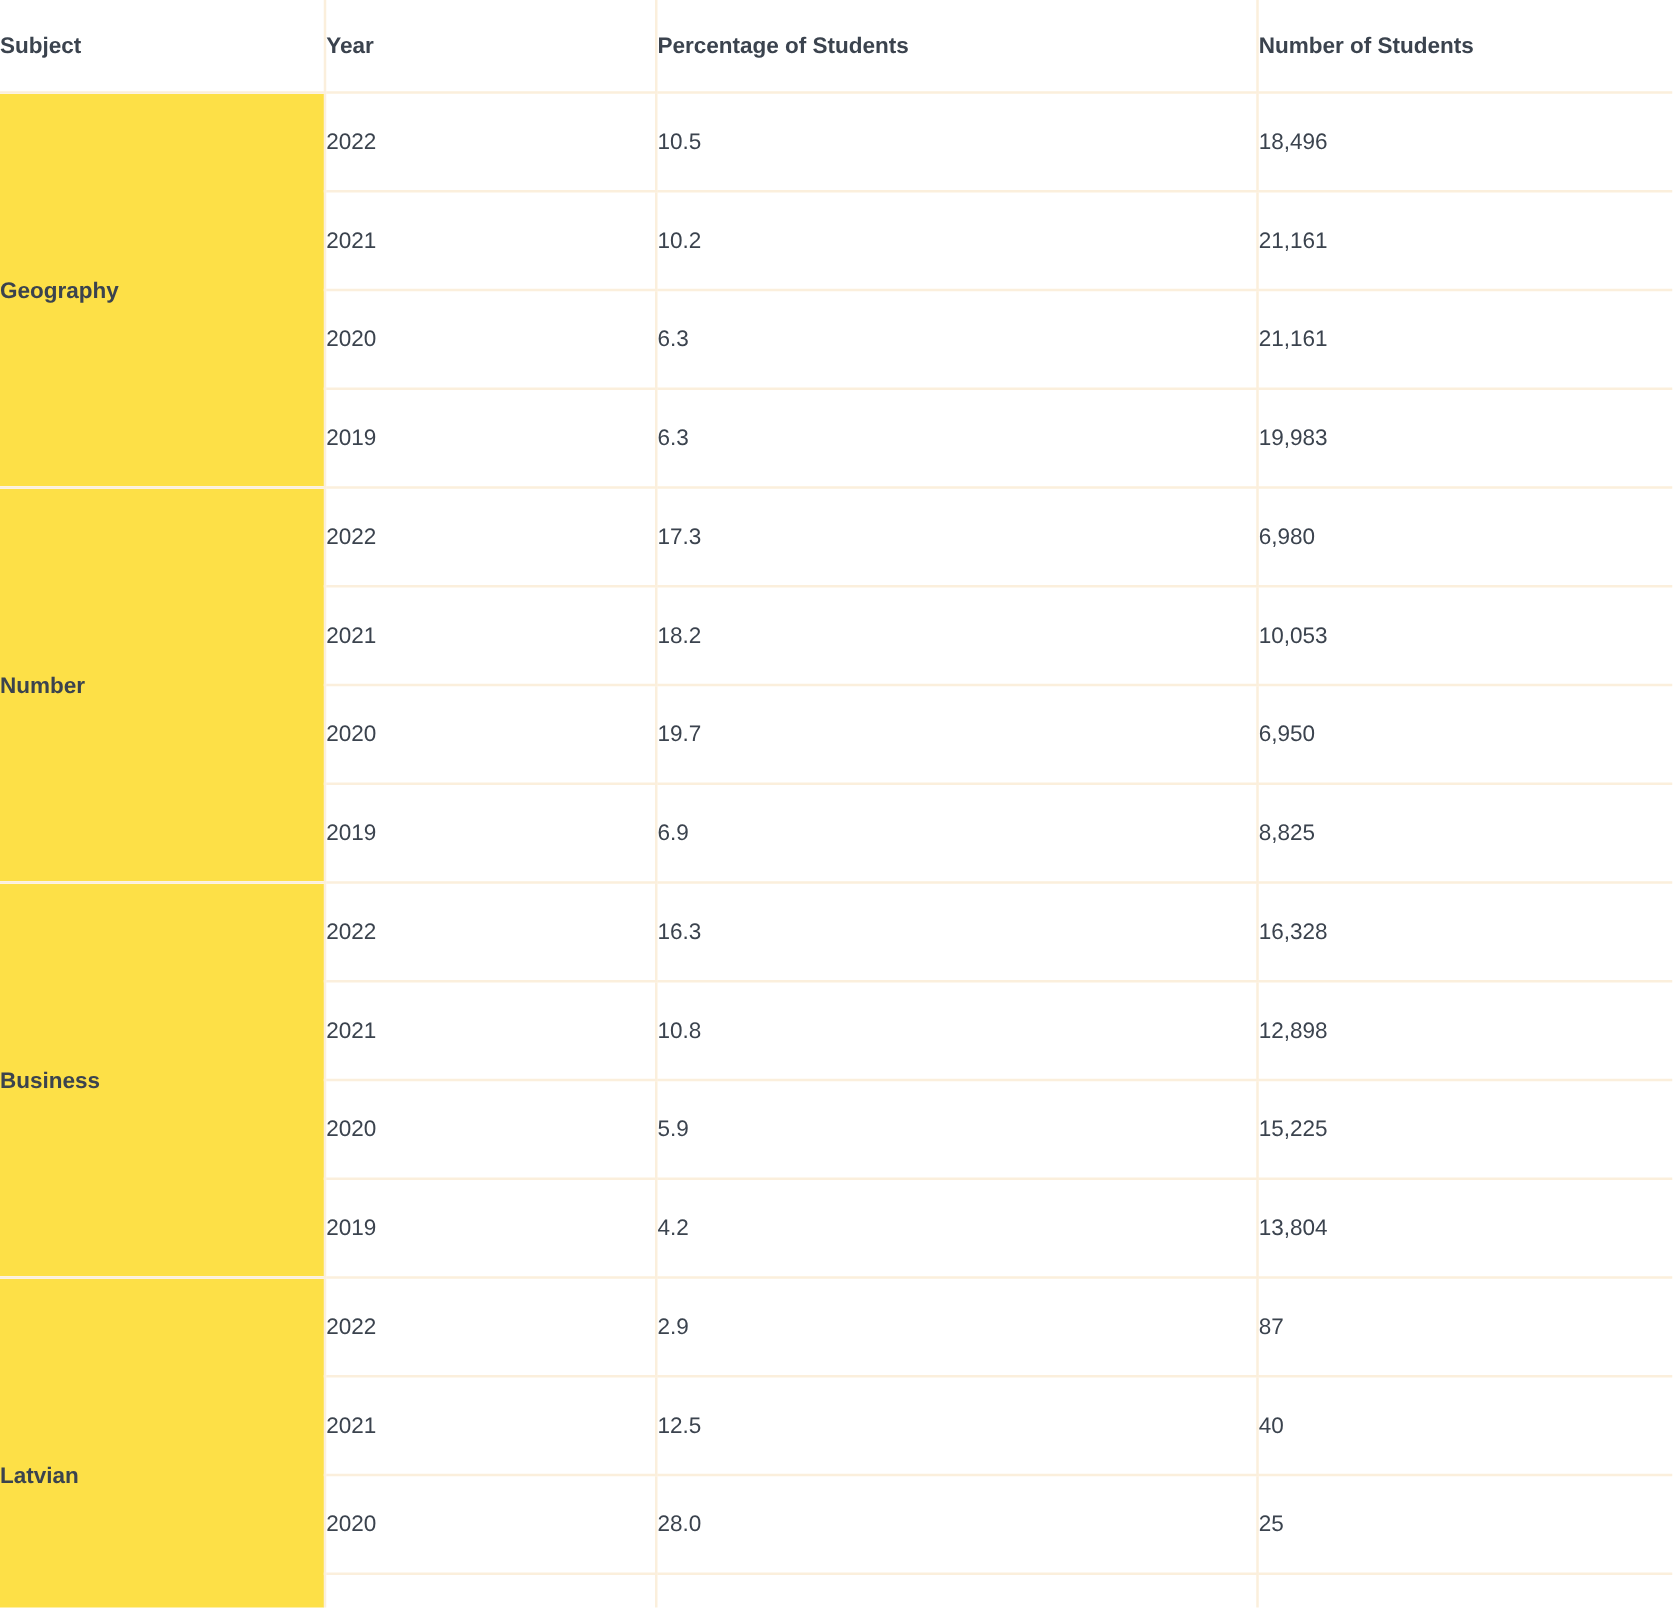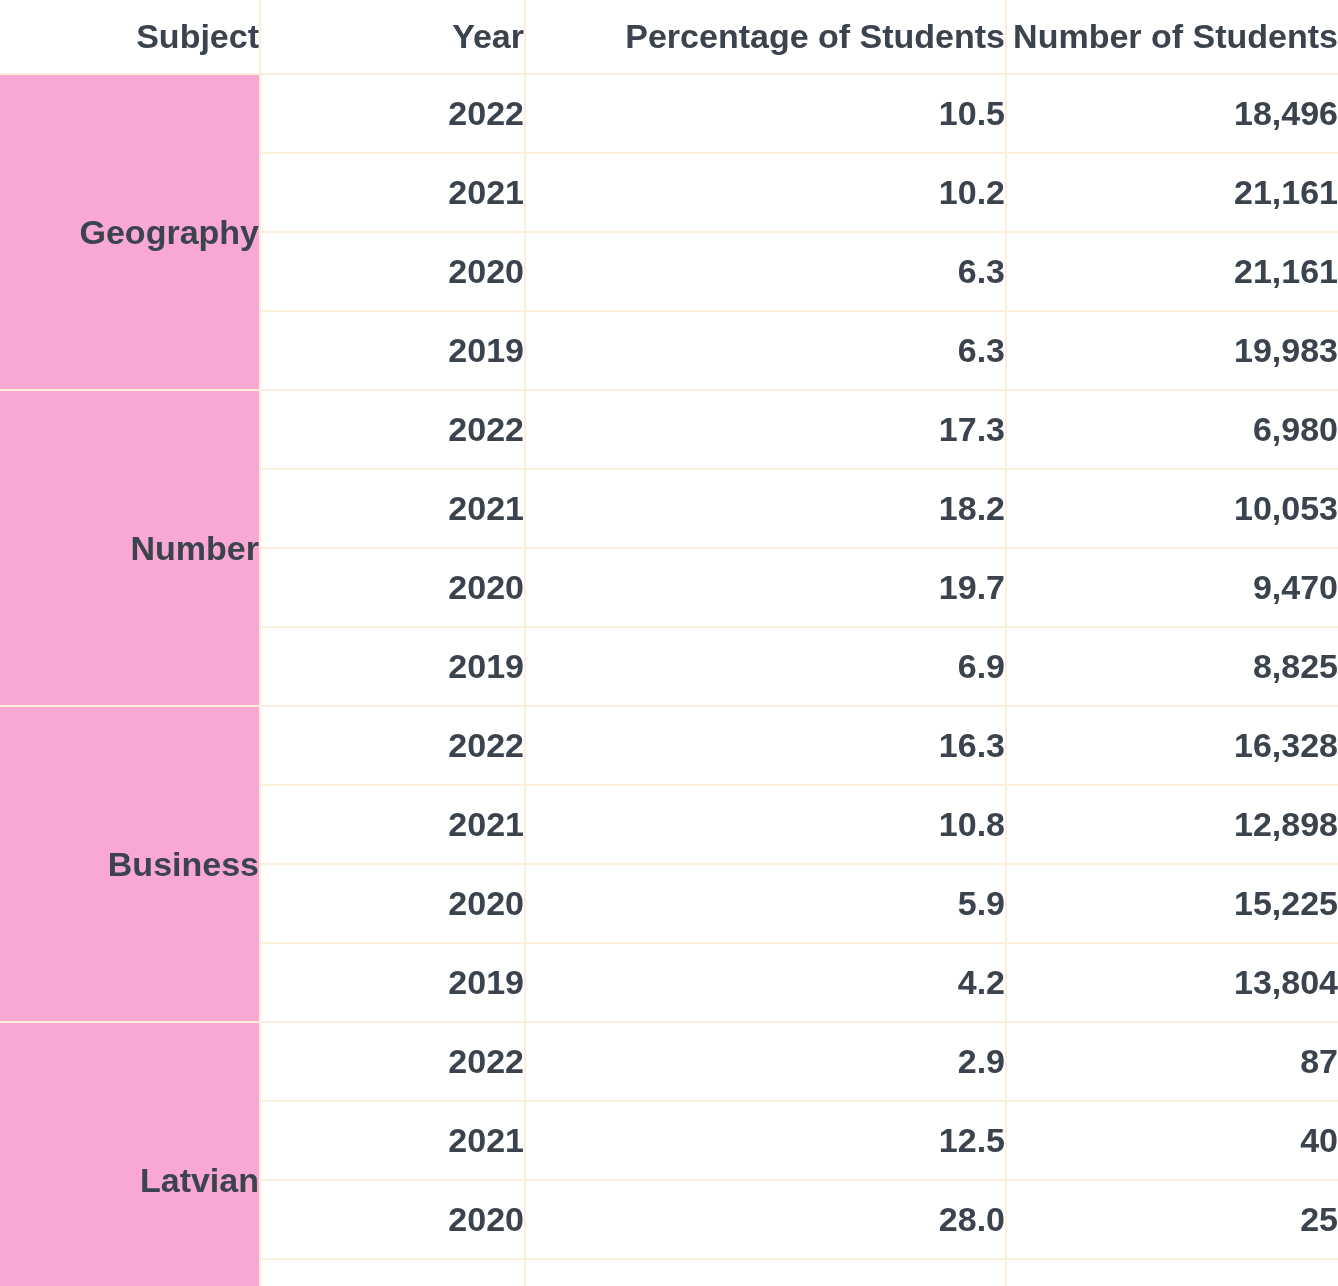--- a/index.html
+++ b/index.html
@@ -14,39 +14,39 @@
     font-family: "Liberation Sans", sans-serif;
   }
   table.data-table {
     width: 1338px;
     border-collapse: collapse;
     table-layout: fixed;
     border: hidden; 
   }
   .data-table th, .data-table td {
     border: 2px solid #fbefdc;
-    text-align: right;
+    text-align: left;
     vertical-align: middle;
     color: #3b434e;
-    font-size: 34px;
+    font-size: 18px;
     padding: 0;
     overflow: hidden;
     white-space: nowrap;
   }
   .data-table thead th {
     height: 73px;
     font-weight: 700;
   }
   .data-table tbody td {
     height: 77px;
-    font-weight: 700;
+    font-weight: 400;
   }
   .data-table tbody th.subject-cell {
     font-weight: 700;
-    background: #f9a8d4;
+    background: #fde047;
   }
 </style>
 </head>
 <body>
 
 <table class="data-table">
   <colgroup>
     <col style="width:260px">
     <col style="width:265px">
     <col style="width:481px">
@@ -91,21 +91,21 @@
       <td>6,980</td>
     </tr>
     <tr>
       <td>2021</td>
       <td>18.2</td>
       <td>10,053</td>
     </tr>
     <tr>
       <td>2020</td>
       <td>19.7</td>
-      <td>9,470</td>
+      <td>6,950</td>
     </tr>
     <tr>
       <td>2019</td>
       <td>6.9</td>
       <td>8,825</td>
     </tr>
 
     <tr>
       <th class="subject-cell" rowspan="4">Business</th>
       <td>2022</td>

